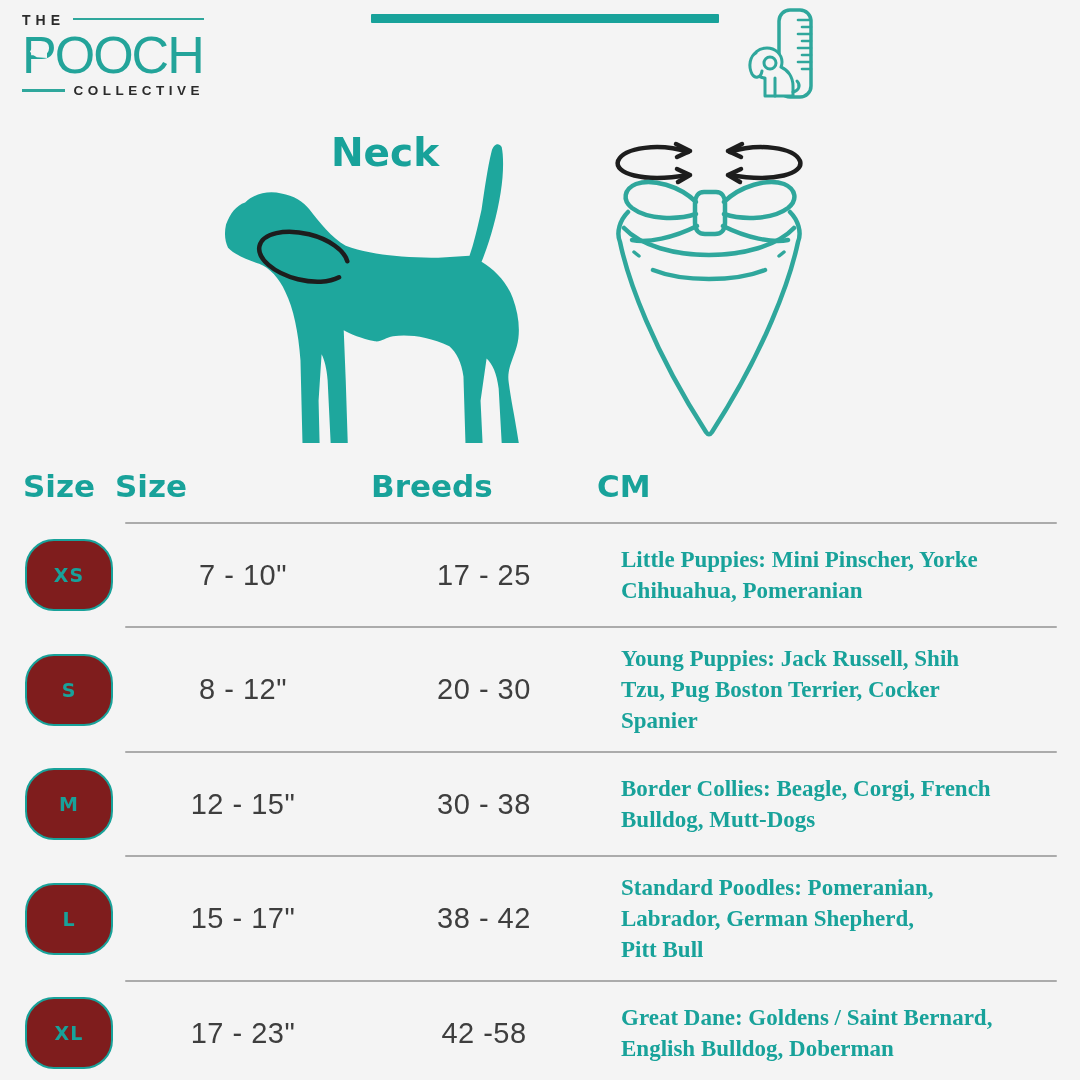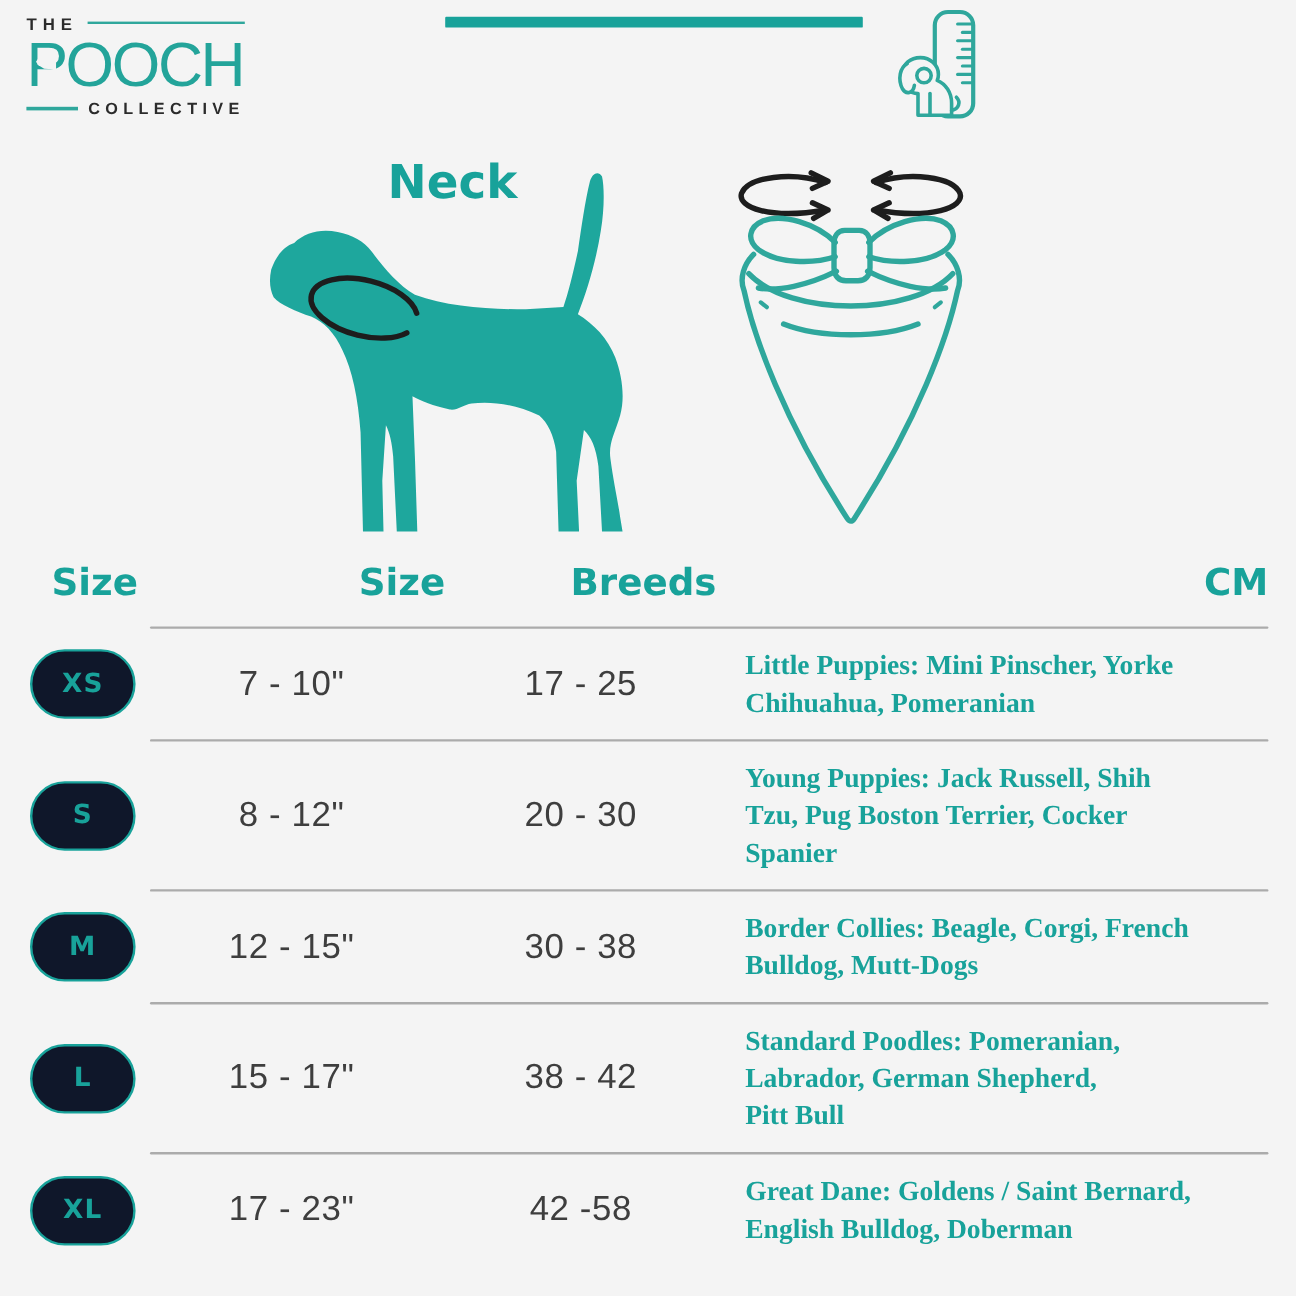--- a/index.html
+++ b/index.html
@@ -22,38 +22,38 @@
   .logo-row3 { display:flex; align-items:center; gap:8px; margin-top:2px; }
   .logo-line2 { width:58px; height:2.5px; background:#2FA79C; }
   .logo-collective { font-size:13.5px; font-weight:700; letter-spacing:4.5px; color:#2B2B2B; }
   
   .title-block { position:absolute; left:342px; top:6px; width:406px; text-align:center; }
   .page-title { font-size:62px; font-weight:700; color:#18A29A; letter-spacing:0px;
                 font-family:"DejaVu Sans","Liberation Sans",sans-serif; }
   .title-underline { width:348px; height:9px; background:#18A29A; margin:8px auto 0; border-radius:1px; }
   .ruler-icon { position:absolute; left:737px; top:6px; }
   
-  .neck-label { position:absolute; left:323px; top:130px; width:124px; 
+  .neck-label { position:absolute; left:323px; top:130px; width:124px; text-align:center;
                 font-size:39px; font-weight:700; color:#18A29A;
                 font-family:"DejaVu Sans","Liberation Sans",sans-serif; }
   .dog-art { position:absolute; left:222px; top:140px; }
   .bandana-art { position:absolute; left:608px; top:140px; }
   
   .size-table { position:absolute; left:23px; top:458px; width:1034px; }
   .trow { display:grid; grid-template-columns:92px 256px 226px 1fr; align-items:center; }
   .thead { padding:10px 0 18px; }
-  .hcell { text-align:right; font-size:31px; font-weight:700; color:#18A29A;
+  .hcell { text-align:left; font-size:31px; font-weight:700; color:#18A29A;
            font-family:"DejaVu Sans","Liberation Sans",sans-serif; }
   .divider { height:2px; background:#ABABAB; margin-left:102px; border-radius:1px; }
   .tbody-row { padding:15px 0; }
   .size-cell { display:flex; justify-content:center; }
-  .pill { width:88px; height:58px; border:2.5px solid #18A29A; border-radius:29px;
+  .pill { width:88px; height:72px; border:2.5px solid #18A29A; border-radius:29px;
           display:flex; align-items:center; justify-content:center;
-          font-size:22px; font-weight:700; letter-spacing:1px; color:#18A29A;
-          background:#0f172a;
+          font-size:19px; font-weight:700; letter-spacing:1px; color:#18A29A;
+          background:#7f1d1d;
           font-family:"DejaVu Sans","Liberation Sans",sans-serif; }
   .num-cell { text-align:center; font-size:29px; color:#3E3E3E; letter-spacing:0.5px;
               font-family:"Liberation Sans",sans-serif; font-weight:400; }
   .breeds-cell { padding-left:24px; font-size:23px; font-weight:700; color:#18A29A;
                  line-height:1.35; white-space:pre-line;
                  font-family:Liberation Serif, serif; }
 </style>
 </head>
 <body>
 

